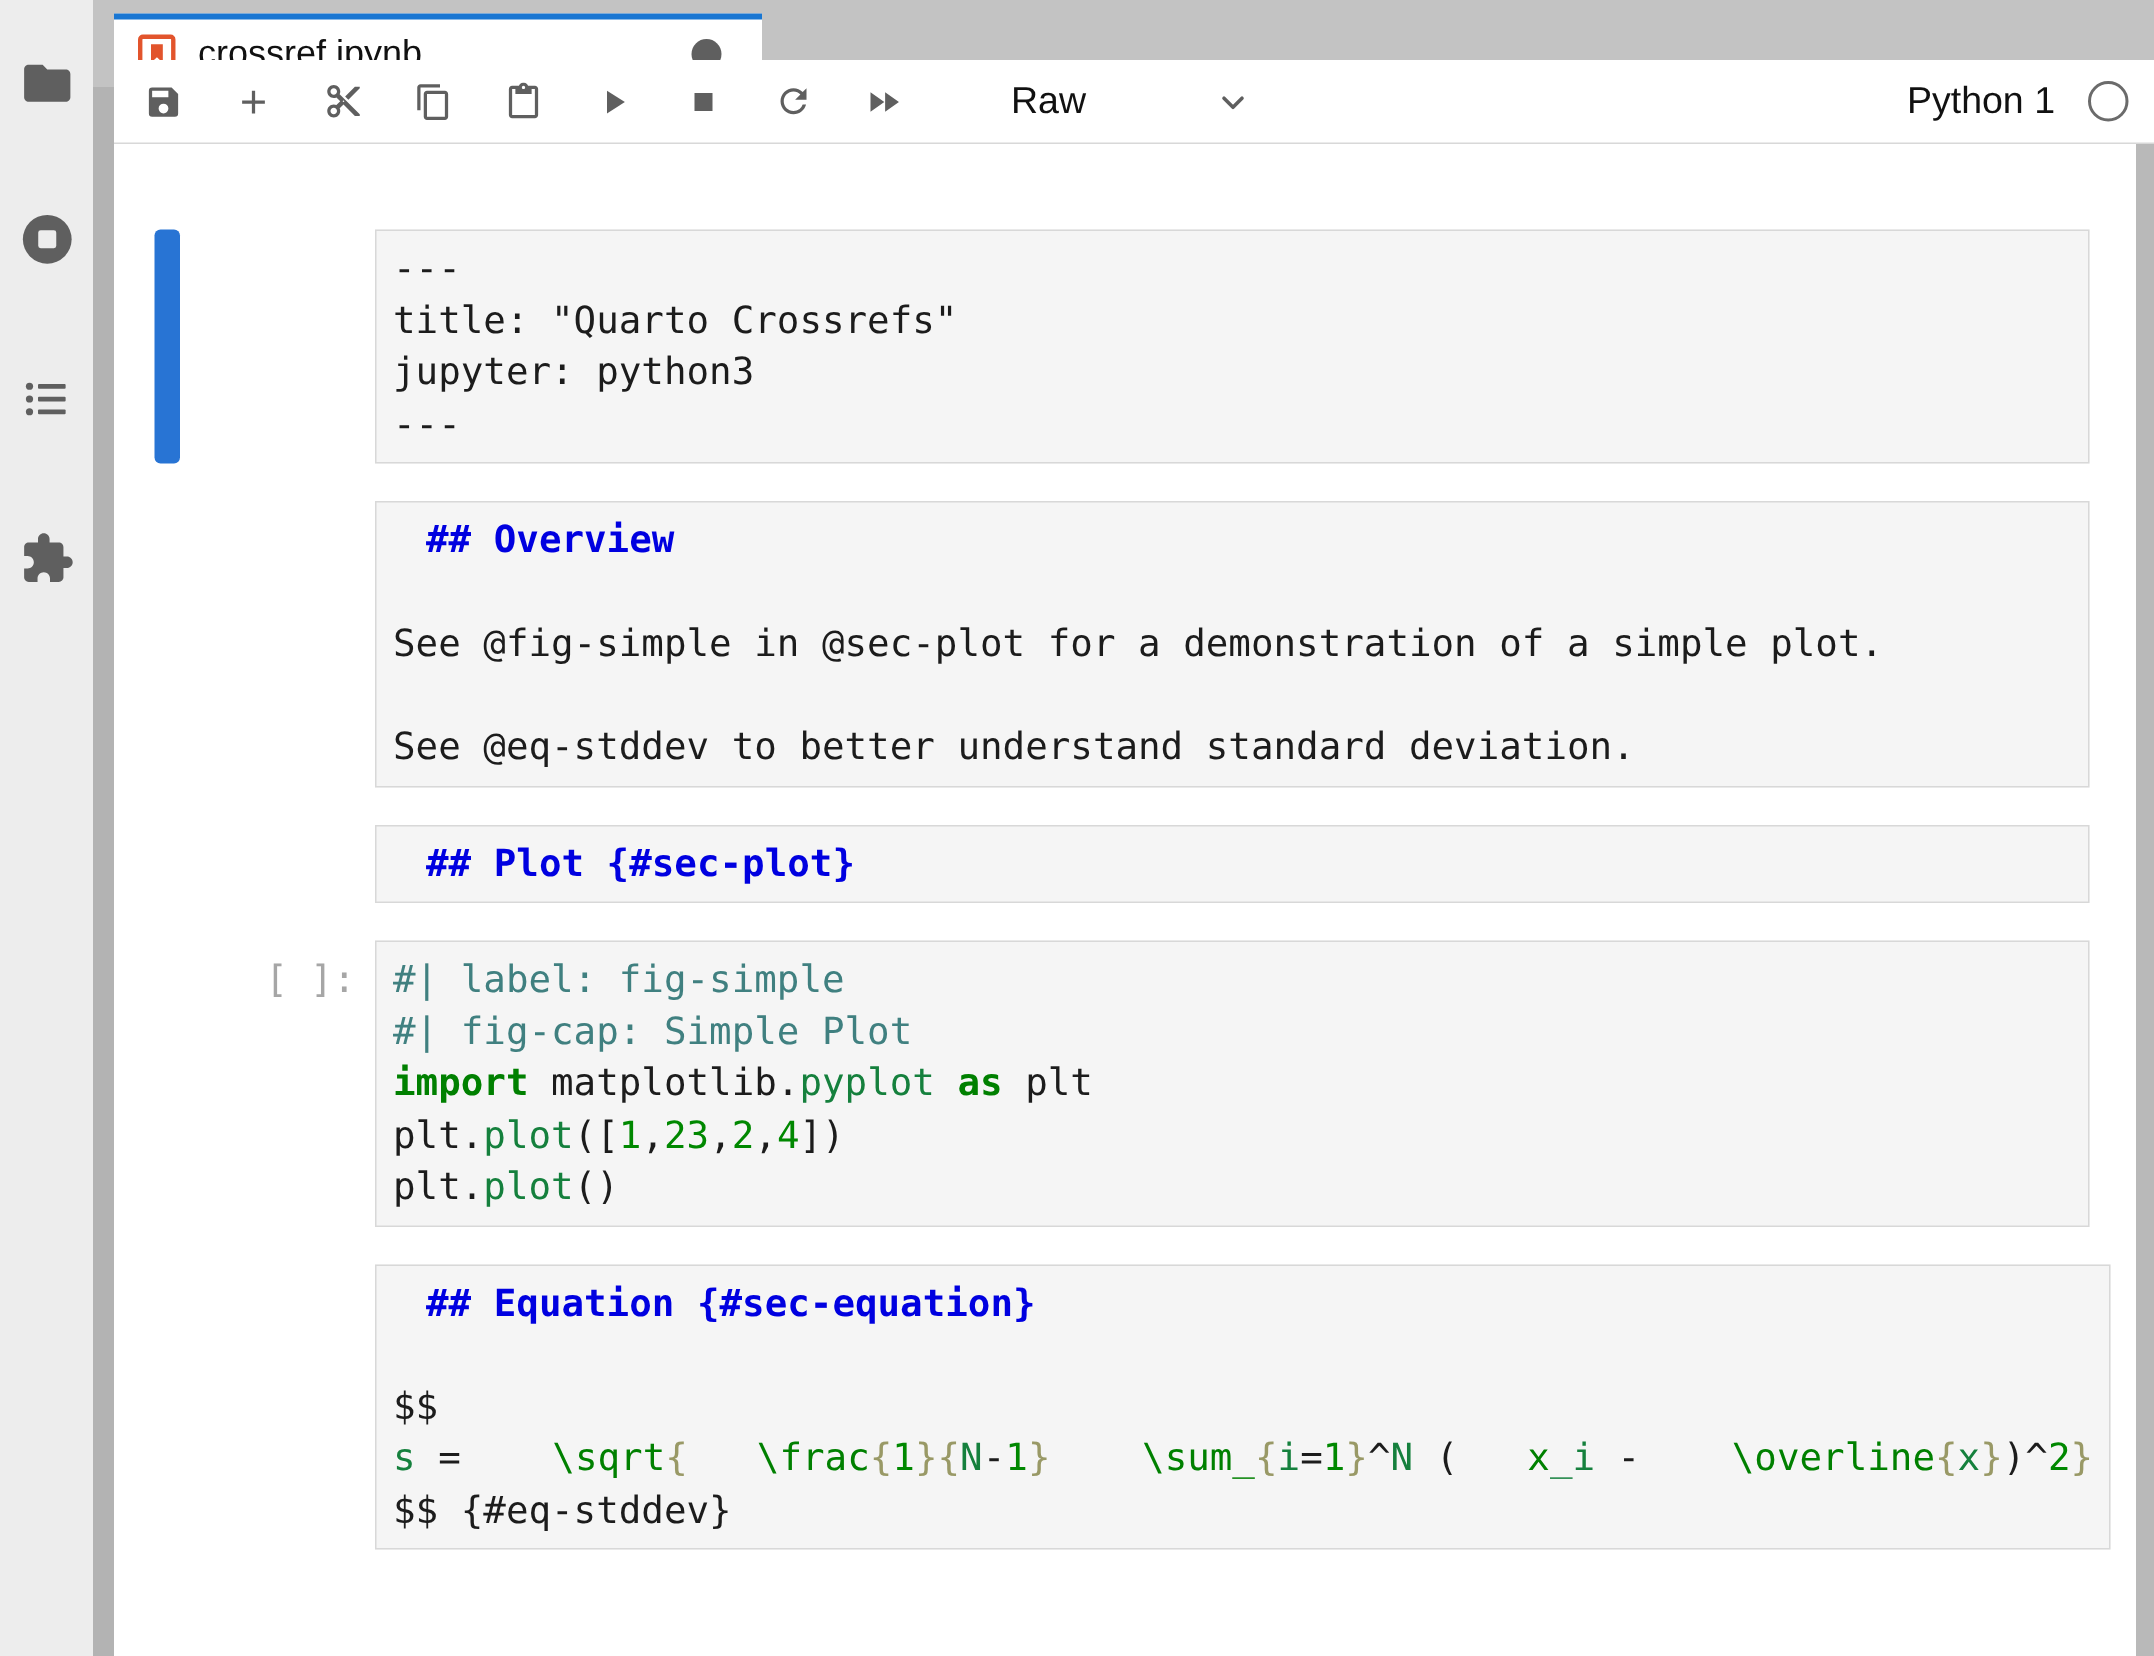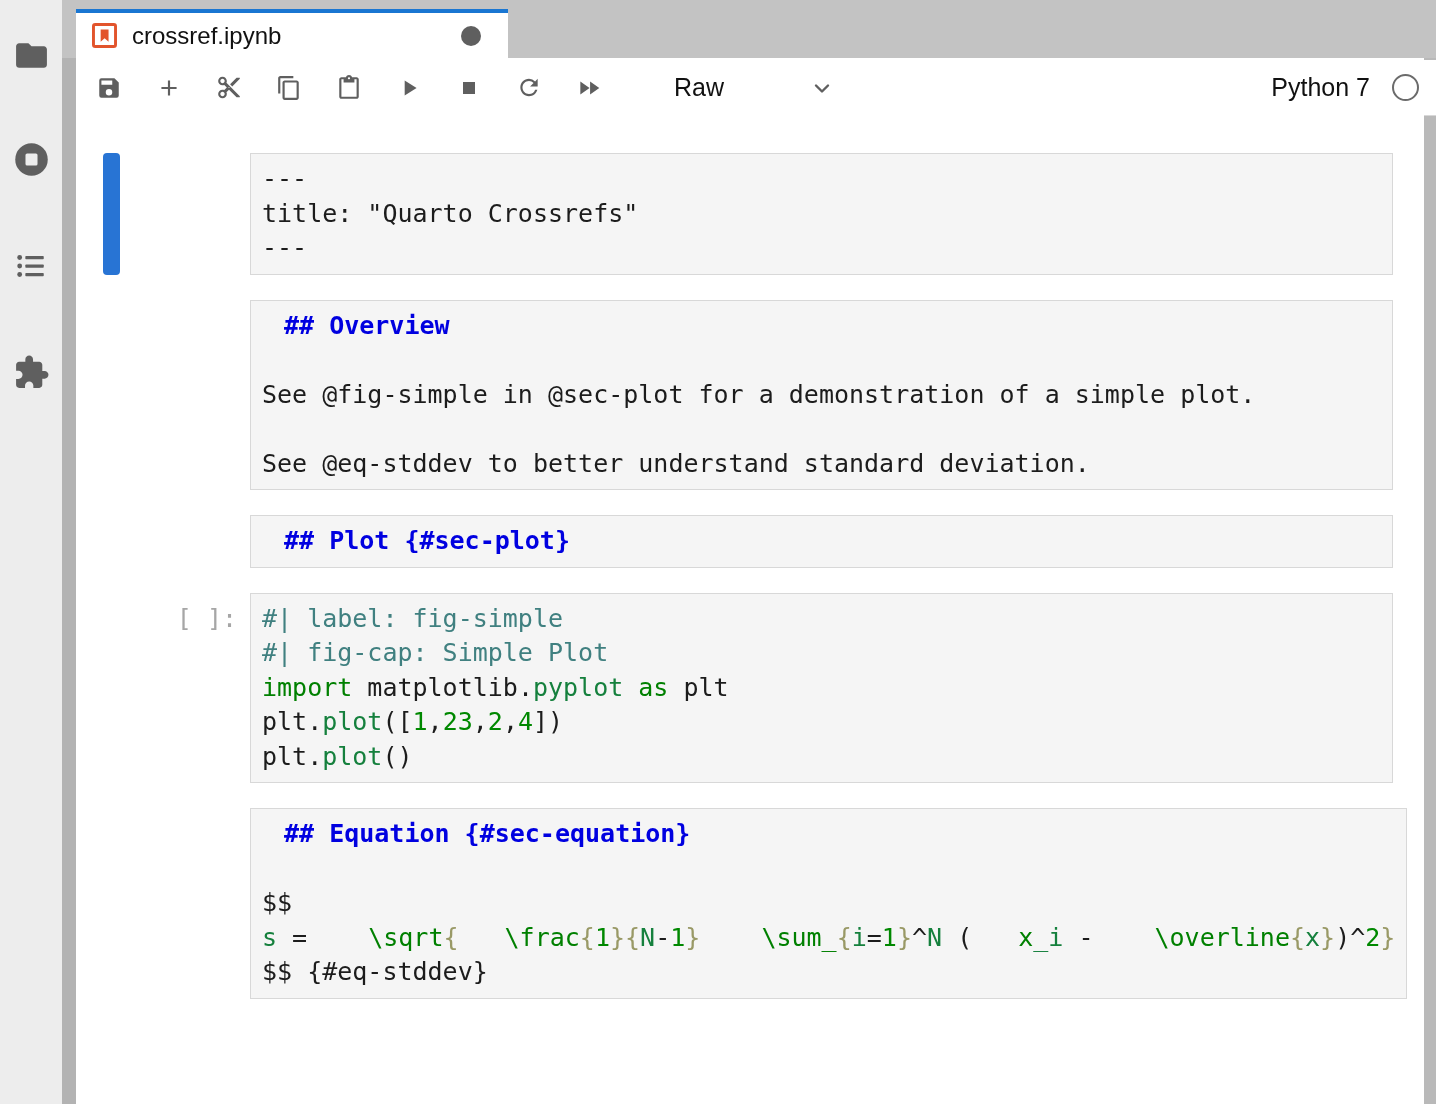--- a/index.html
+++ b/index.html
@@ -22,21 +22,21 @@
 
   
   .tabbar{position:absolute;left:-14px;top:0;right:0;height:58px;background:#c3c3c3;}
   .tab{position:absolute;left:14px;top:9px;width:432px;height:49px;background:#ffffff;
     border-top:4px solid #1976d2;box-sizing:border-box;display:flex;align-items:center;
     padding:0 0 0 15px;cursor:pointer;}
   .tab-label{font-size:24px;color:#111;margin-left:14px;white-space:nowrap;}
   .dirty-dot{width:20px;height:20px;border-radius:50%;background:#5f5f5f;margin-left:auto;margin-right:27px;flex:none;}
 
   
-  .toolbar{position:absolute;left:0;top:60px;right:0;height:56px;background:#ffffff;
+  .toolbar{position:absolute;left:0;top:40px;right:0;height:56px;background:#ffffff;
     border-bottom:1px solid #d8d8d8;display:flex;align-items:center;padding-left:20px;box-sizing:border-box;}
   .tbtn{width:26px;height:26px;margin-right:34px;flex:none;display:flex;align-items:center;
     justify-content:center;cursor:pointer;}
   .tbtn svg{fill:#5f5f5f;}
   .celltype-select{display:flex;align-items:center;justify-content:space-between;width:160px;
     margin-left:38px;cursor:pointer;flex:none;}
   .celltype-label{font-size:25px;color:#111;}
   .kernel-name{margin-left:auto;font-size:25px;color:#111;cursor:pointer;white-space:nowrap;}
   .kernel-circle{width:23px;height:23px;border:2.5px solid #6b6b6b;border-radius:50%;
     margin-left:22px;margin-right:17px;flex:none;}
@@ -53,21 +53,21 @@
     font-family:"DejaVu Sans Mono",monospace;font-size:25px;line-height:34.5px;color:#a6a6a6;white-space:pre;}
   .cell-box{flex:1;margin-right:31px;background:#f5f5f5;border:1px solid #d8d8d8;
     padding:8px 11px;box-sizing:border-box;cursor:text;
     font-family:"DejaVu Sans Mono",monospace;font-size:25px;line-height:34.5px;}
   .line{white-space:pre;height:34.5px;}
 
   
   .tk-p{color:#1c1c1c;}
   .tk-h{color:#0000e0;font-weight:bold;margin-left:22px;}
   .tk-c{color:#408080;}
-  .tk-k{color:#008000;font-weight:normal;}
+  .tk-k{color:#008000;font-weight:bold;}
   .tk-n{color:#008800;}
   .tk-b{color:#15803d;}
   .tk-o{color:#999966;}
   .tk-g{color:#008000;margin-left:46px;}
 </style>
 </head>
 <body>
 
 <div class="app">
 
@@ -164,33 +164,34 @@
           </svg>
       </div>
       <div class="celltype-select">
         <span class="celltype-label">Raw</span>
         <span style="display:flex;">
           <svg width="24" height="24" viewBox="0 0 24 24" fill="none" stroke="#5f5f5f" stroke-width="2.4" stroke-linecap="round" stroke-linejoin="round">
               <path d="M6 9.5l6 6 6-6"></path>
             </svg>
         </span>
       </div>
-      <span class="kernel-name">Python 7</span>
+      <span class="kernel-name">Python 1</span>
       <span class="kernel-circle"></span>
     </div>
 
     <div class="content">
       <div id="cells">
           <div class="cell-row">
             <div class="cell-gutter">
               <div class="sel-bar"></div>
             </div>
             <div class="cell-box">
               <div class="line"><span class="tk-p">---</span></div>
               <div class="line"><span class="tk-p">title: "Quarto Crossrefs"</span></div>
+              <div class="line"><span class="tk-p">jupyter: python3</span></div>
               <div class="line"><span class="tk-p">---</span></div>
             </div>
           </div>
           <div class="cell-row">
             <div class="cell-gutter"></div>
             <div class="cell-box">
               <div class="line"><span class="tk-h">## Overview</span></div>
               <div class="line">&nbsp;</div>
               <div class="line"><span class="tk-p">See @fig-simple in @sec-plot for a demonstration of a simple plot.</span></div>
               <div class="line">&nbsp;</div>

